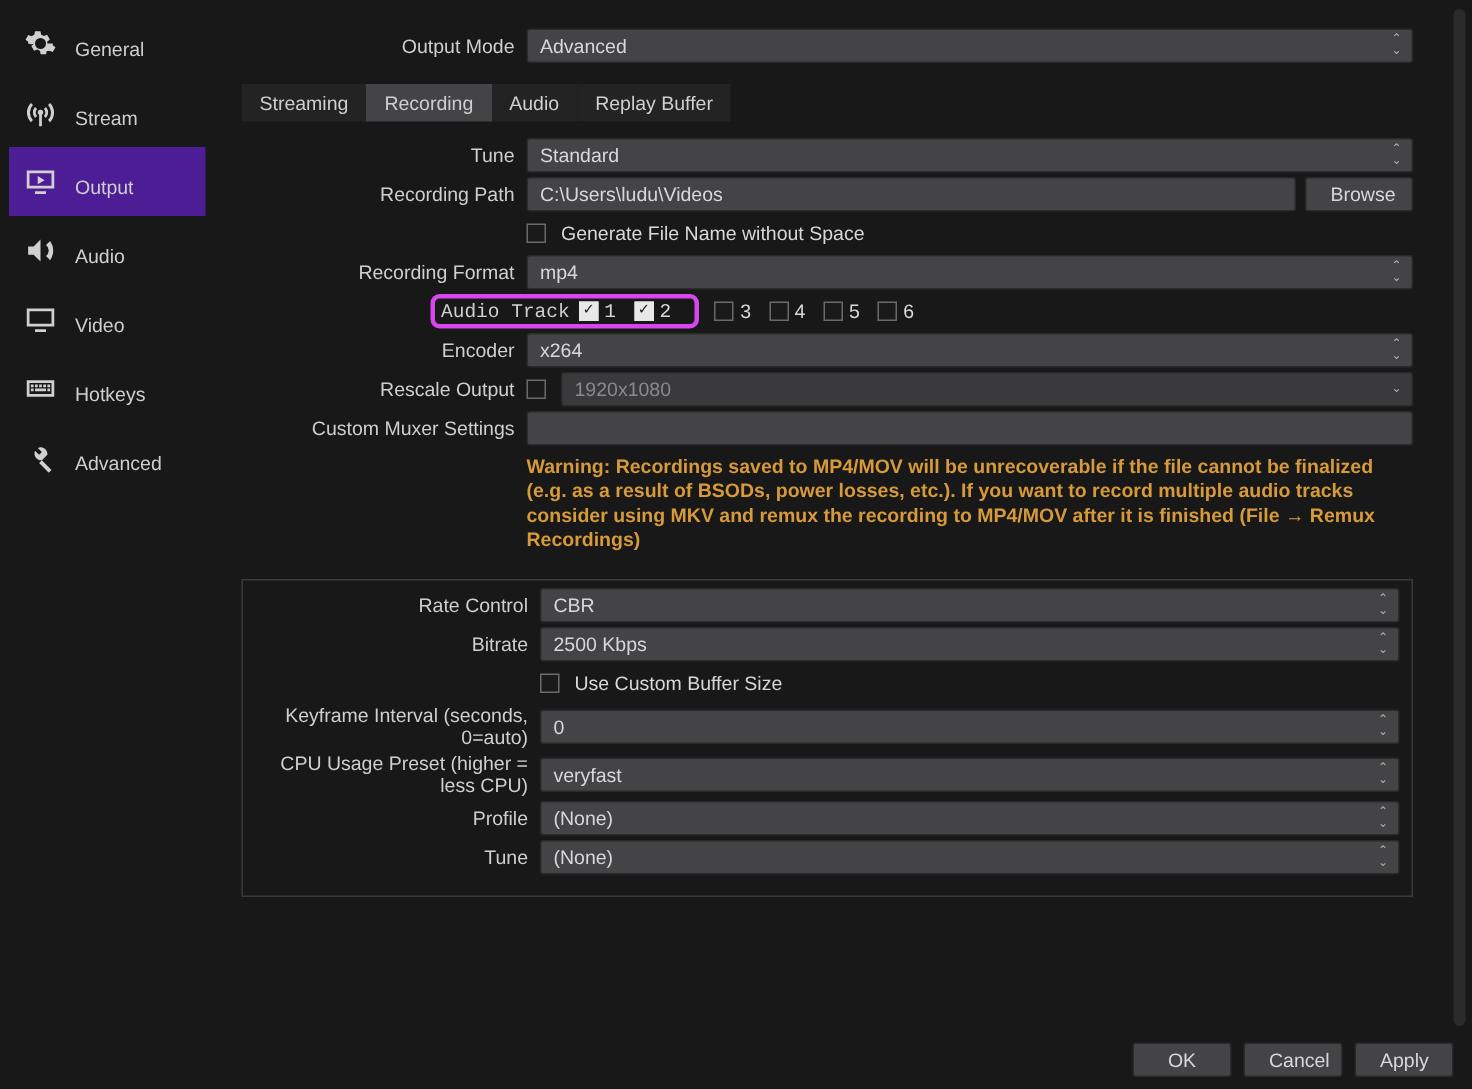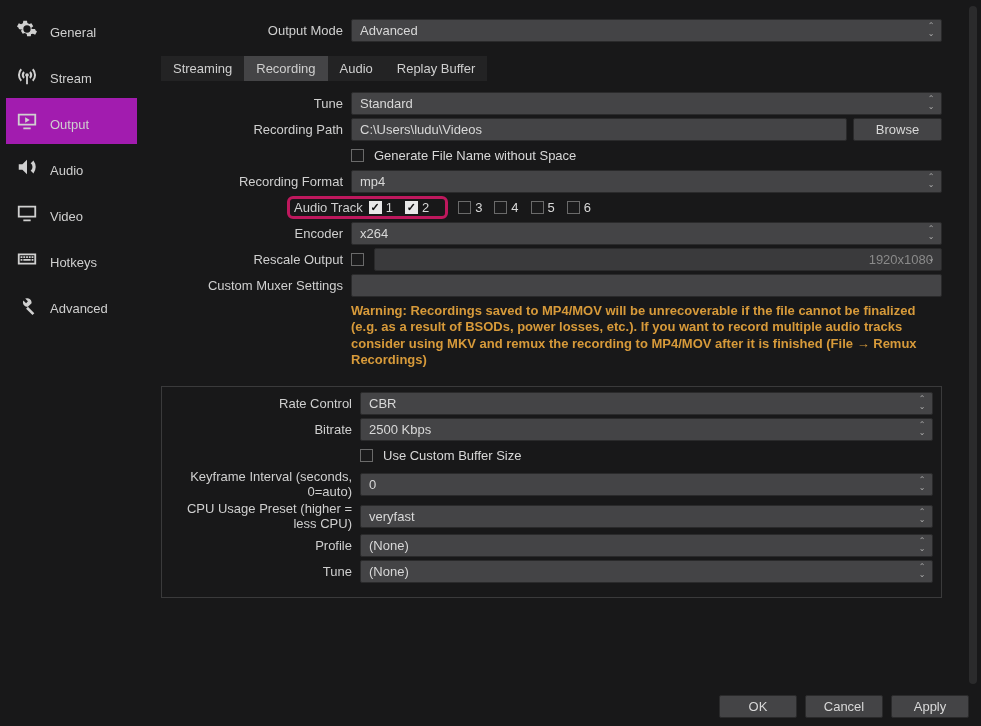--- a/index.html
+++ b/index.html
@@ -26,21 +26,21 @@
 .sidebar-item {
   display: flex;
   align-items: flex-end;
   gap: 10px;
   padding: 12px 8px;
   color: #cfcfcf;
   cursor: pointer;
   font-size: 13px;
 }
 .sidebar-item.active {
-  background: #a21caf;
+  background: #4c1d95;
 }
 .sidebar-item svg { width: 26px; height: 22px; fill: #d0d0d0; }
 .content {
   flex: 1;
   padding: 18px 20px 0 18px;
   overflow: hidden;
   position: relative;
 }
 .row {
   display: flex;
@@ -139,27 +139,28 @@
 .btn {
   background: #444446;
   border: 1px solid #2a2a2b;
   color: #d8d8d8;
   height: 23px;
   padding: 0 16px;
   font-size: 13px;
   cursor: pointer;
   border-radius: 2px;
 }
-.btn.wide { width: 89px; }
+.btn.wide { width: 72px; }
 .highlight-box {
-  border: 3px solid #be185d;
+  border: 3px solid #d946ef;
   border-radius: 6px;
   padding: 1px 4px 1px 0;
   display: flex;
   align-items: center;
+  font-family: Liberation Mono, monospace;
 }
 .highlight-box .label-inner {
   padding: 0 6px 0 4px;
   color: #cfcfcf;
 }
 .track-item {
   display: inline-flex;
   align-items: center;
   margin-right: 12px;
 }
@@ -175,21 +176,21 @@
   border: 1px solid #3a3a3b;
   padding: 4px 8px 12px 8px;
 }
 .bottom-bar {
   position: absolute;
   right: 12px;
   bottom: 8px;
   display: flex;
   gap: 8px;
 }
-.bottom-bar .btn { width: 78px; text-align:center; }
+.bottom-bar .btn { width: 66px; text-align:center; }
 .readonly-input.disabled { background:#3a3a3c; color:#8a8a8a; }
 .right-scroll {
   position: absolute;
   top: 6px;
   right: 4px;
   bottom: 42px;
   width: 8px;
   background: #2b2b2c;
   border-radius: 4px;
 }
@@ -347,21 +348,21 @@
                 <span class="u"></span>
                 <span class="d"></span>
               </div>
             </div>
           </div>
       </div>
       <div class="row">
         <div class="label">Rescale Output</div>
         <div class="field">
           <span class="checkbox"></span>
-          <div class="readonly-input disabled" style="position:relative;justify-content:flex-end;">
+          <div class="readonly-input disabled" style="position:relative;">
               <span>1920x1080</span>
               <div class="arrows">
                 <span class="d"></span>
               </div>
             </div>
         </div>
       </div>
       <div class="row">
         <div class="label">Custom Muxer Settings</div>
         <div class="field">

